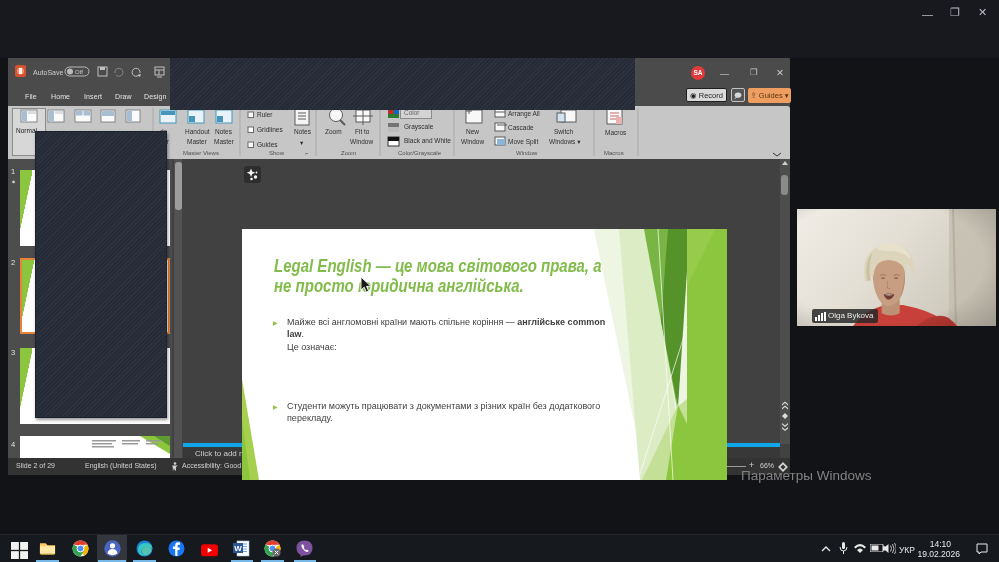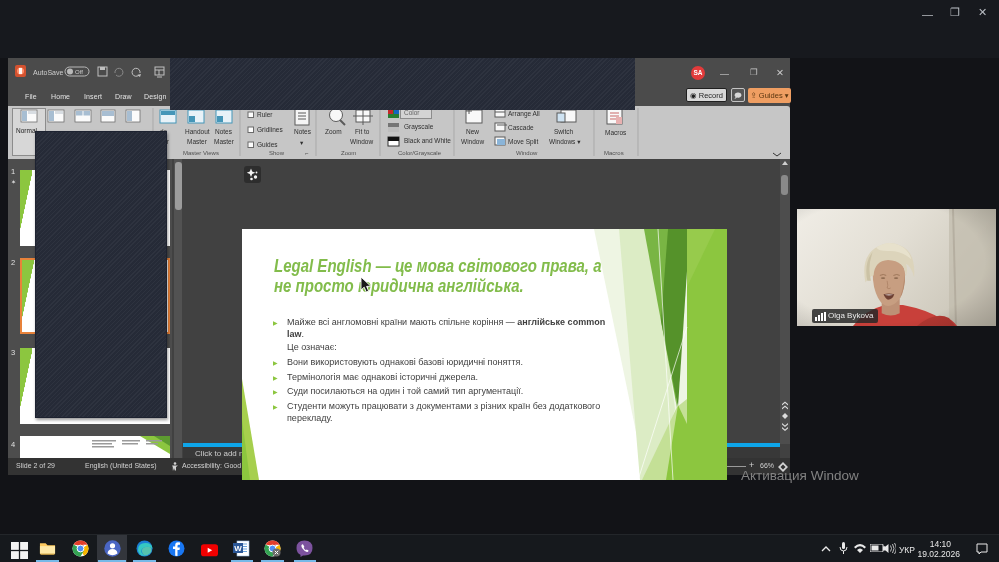--- a/index.html
+++ b/index.html
@@ -362,23 +362,20 @@
       <polygon points="445,0 473,0 445,58" fill="#97cb4c"></polygon>
       <g stroke="#ffffff" stroke-width="0.8" opacity="0.85">
         <line x1="416" y1="0" x2="431" y2="251"></line>
         <line x1="445" y1="98" x2="396" y2="251"></line>
       </g>
       <polygon points="0,150 0,251 17,251" fill="#a6cf4d"></polygon>
       <polygon points="0,190 0,251 8,251" fill="#8cc63f"></polygon>
     </svg>
     <div id="slidetitle">Legal English — це мова світового права, а<br>не просто юридична англійська.</div>
     <div class="bul" style="top:87px;">Майже всі англомовні країни мають спільне коріння — <b>англійське common<br>law</b>.<br>Це означає:</div>
-    <div class="bul" style="top:126.5px;">Вони використовують однакові базові юридичні поняття.</div>
-    <div class="bul" style="top:141.5px;">Термінологія має однакові історичні джерела.</div>
-    <div class="bul" style="top:156px;">Суди посилаються на один і той самий тип аргументації.</div>
     <div class="bul" style="top:171px;">Студенти можуть працювати з документами з різних країн без додаткового<br>перекладу.</div>
   </div>
 
   <div class="abs" style="left:244px;top:166px;width:17px;height:17px;background:#2d2d2d;border-radius:3px;">
     <svg width="17" height="17" viewBox="0 0 17 17">
         <g fill="#f2f2f2">
           <path d="M7 2.5 l1.2 3 3 1.2 -3 1.2 -1.2 3 -1.2 -3 -3 -1.2 3 -1.2 z"></path>
           <circle cx="11.5" cy="11" r="1.7"></circle>
           <circle cx="7.5" cy="13" r="1.3"></circle>
           <circle cx="12.5" cy="6.5" r="0.9"></circle>
@@ -433,21 +430,21 @@
     <div id="camtag"><svg style="position:absolute;left:3px;top:3px;" width="11" height="9" viewBox="0 0 11 9">
           <g fill="#fff">
             <rect x="0" y="5" width="2" height="4"></rect>
             <rect x="3" y="3" width="2" height="6"></rect>
             <rect x="6" y="1" width="2" height="8"></rect>
             <rect x="9" y="0" width="2" height="9"></rect>
           </g>
         </svg>Olga Bykova</div>
   </div>
 
-  <div id="act1" class="abs">Активация Window</div>
+  <div id="act1" class="abs">Параметры Windows</div>
 
   <div id="taskbar" class="abs">
 
     <svg class="tbicon" style="left:11px;top:7px;" width="13" height="13" viewBox="0 0 13 13">
         <g fill="#f2f2f2">
           <rect x="0" y="0" width="6" height="6"></rect>
           <rect x="7" y="0" width="6" height="6"></rect>
           <rect x="0" y="7" width="6" height="6"></rect>
           <rect x="7" y="7" width="6" height="6"></rect>
         </g>

